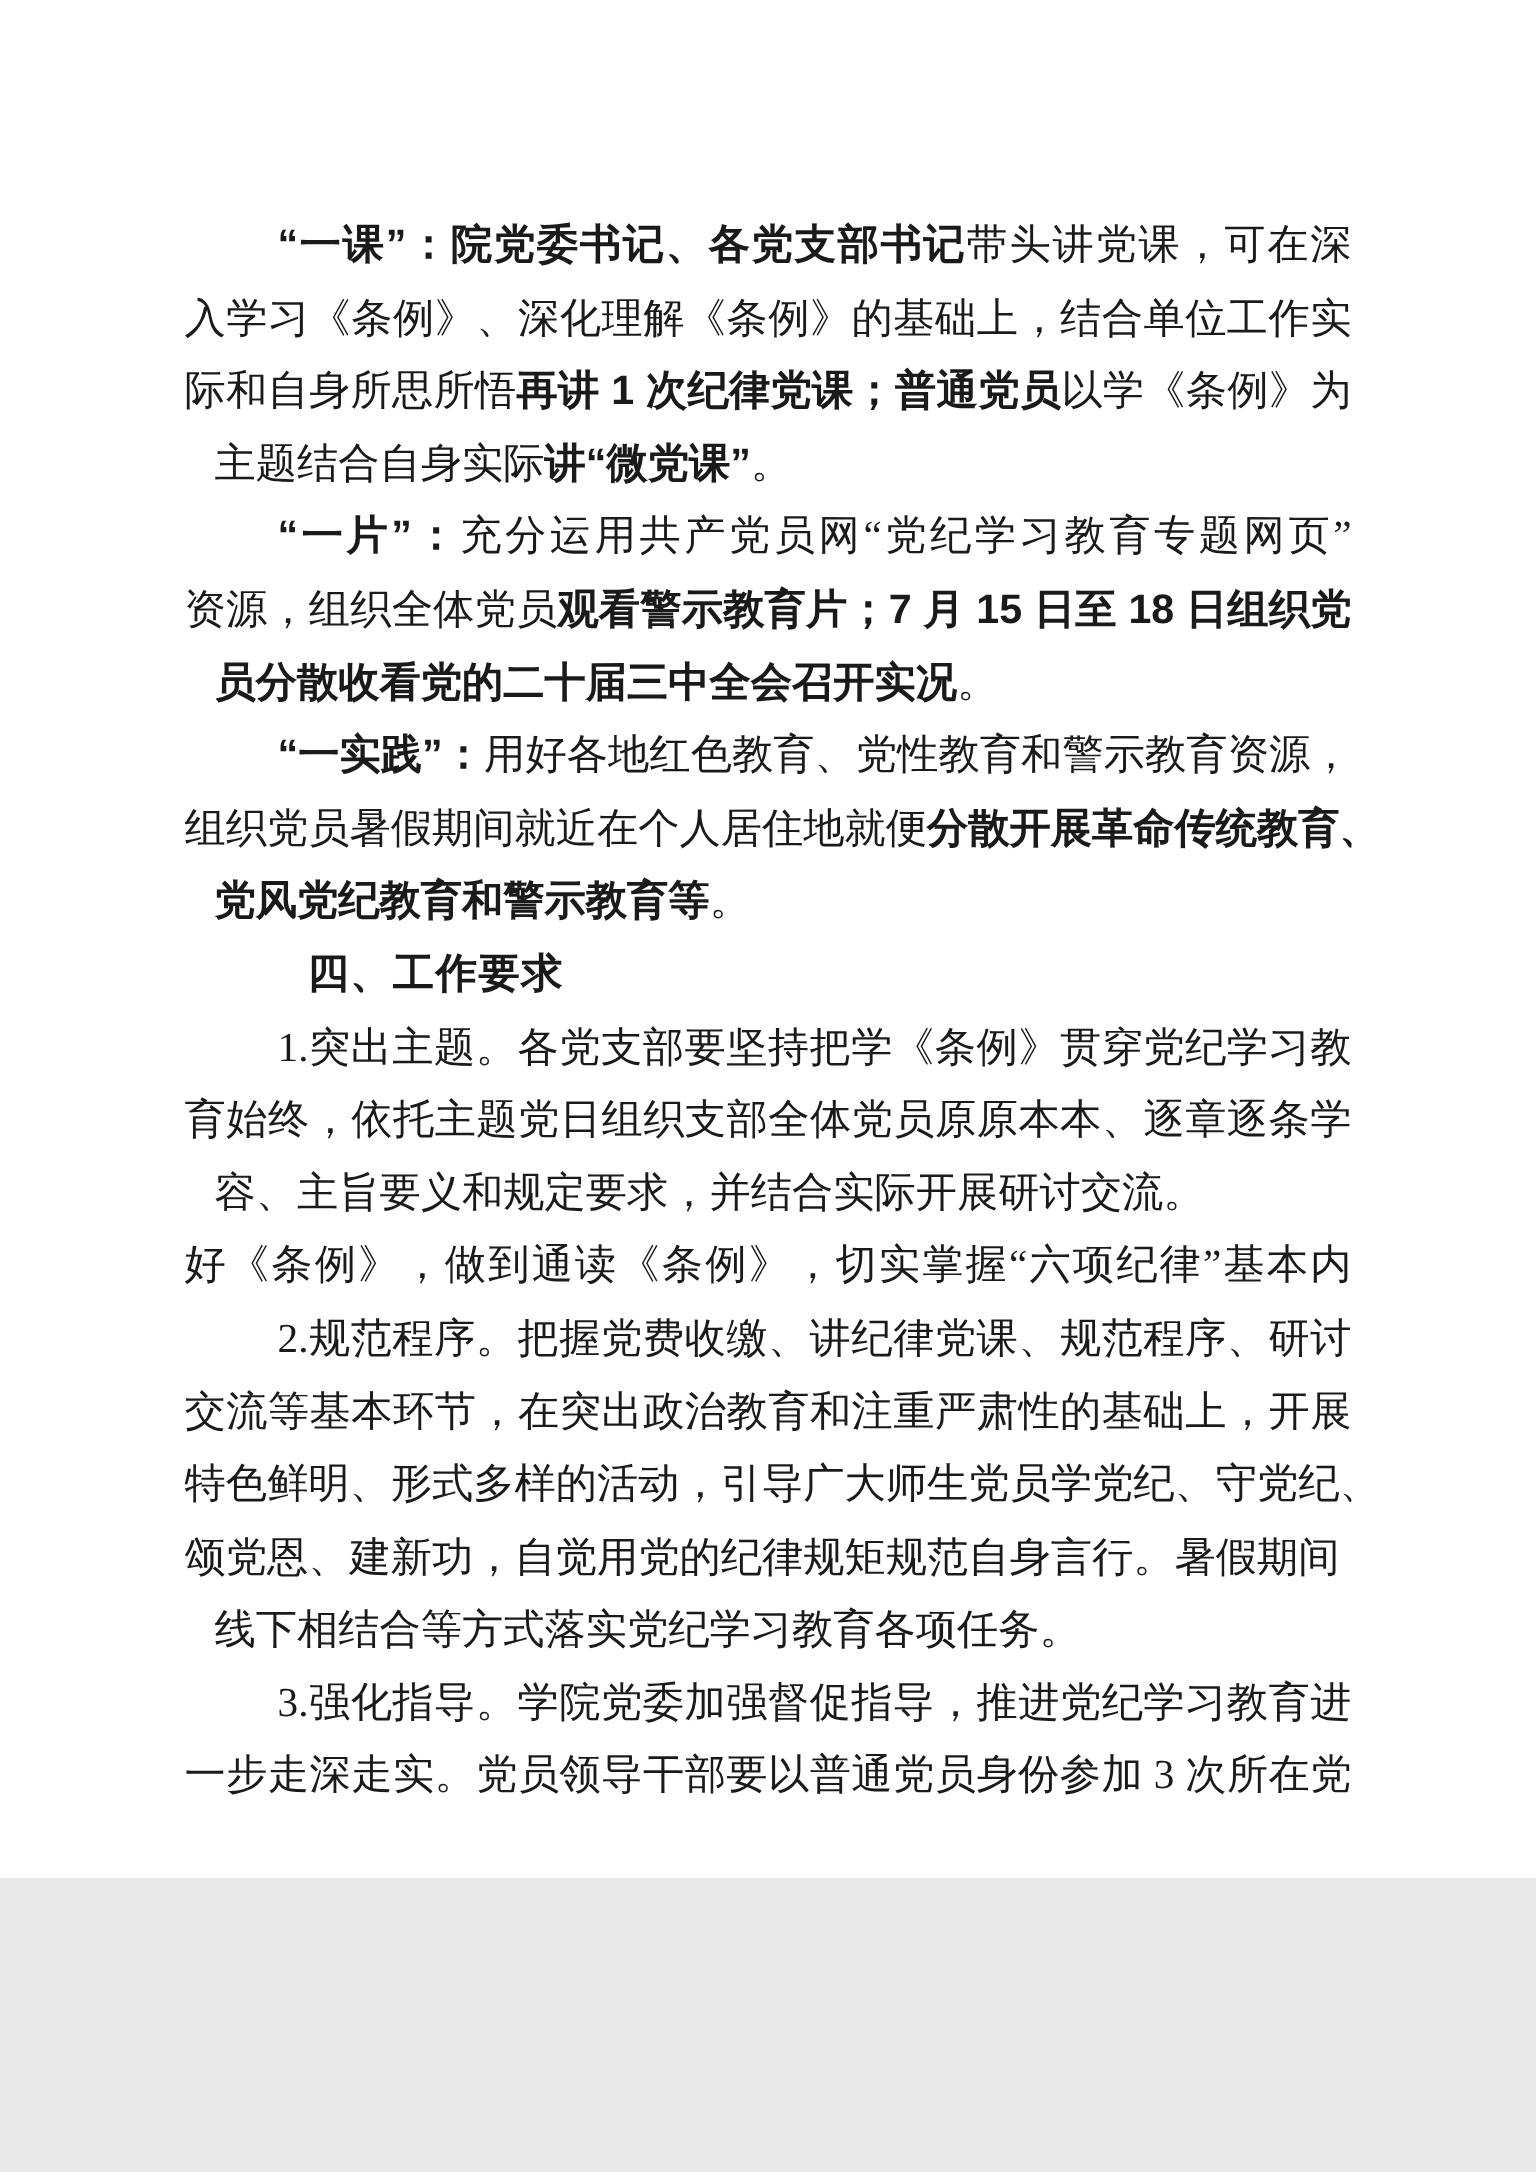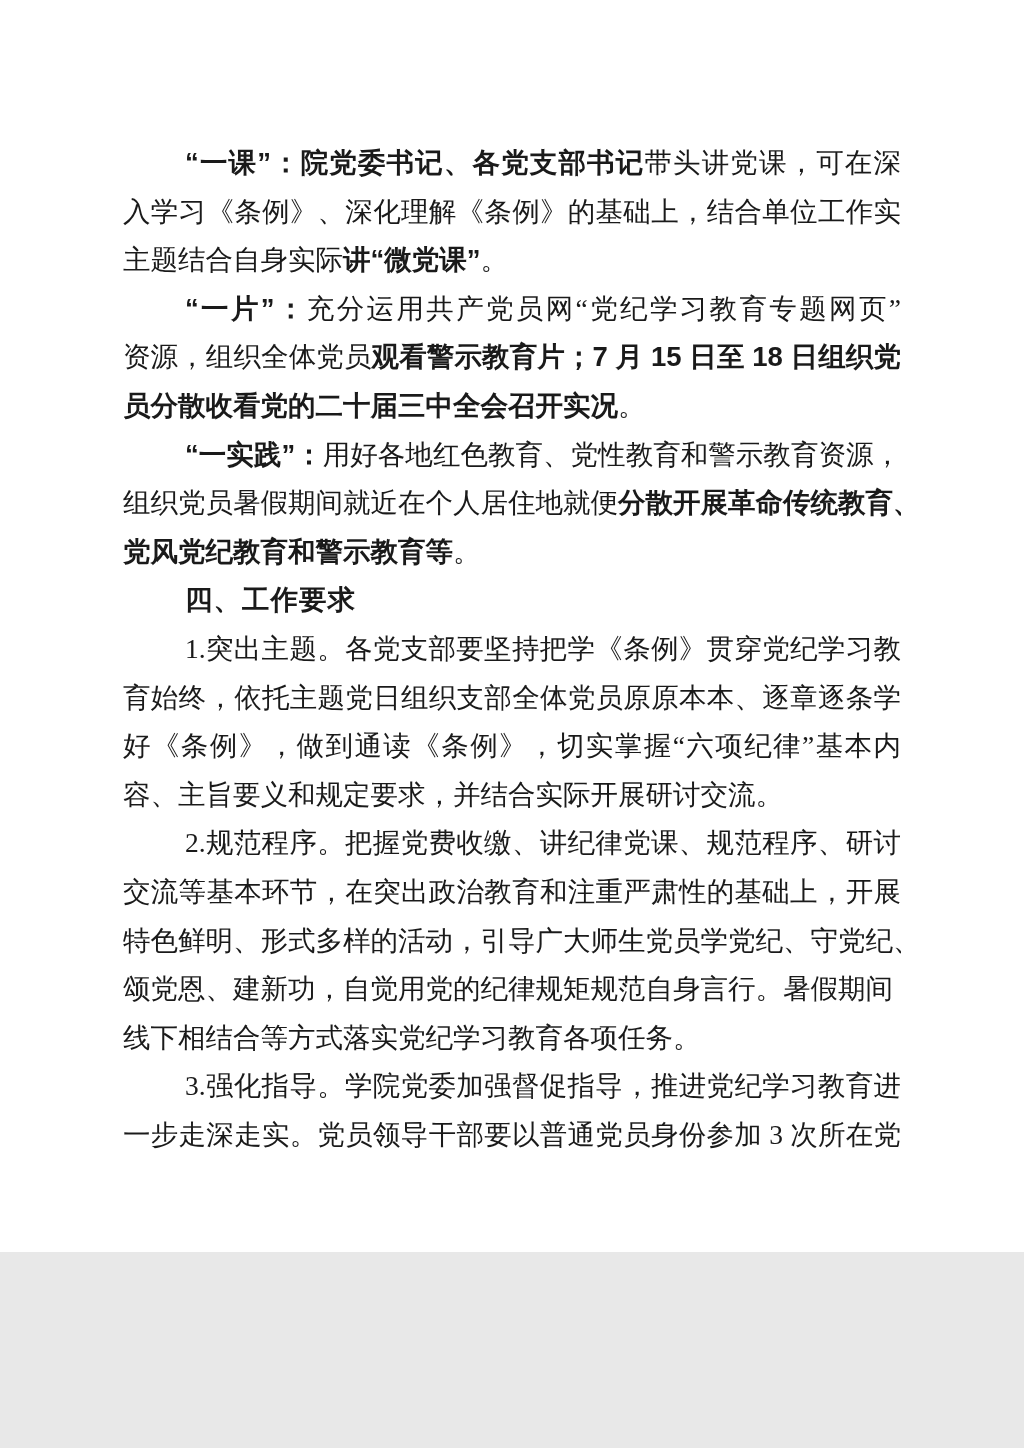--- a/index.html
+++ b/index.html
@@ -19,37 +19,40 @@
   .para { margin: 0; padding: 0; }
   .ln {
     height: 48.6px;
     line-height: 48.6px;
     text-align: justify;
     text-align-last: justify;
     overflow: hidden;
     white-space: nowrap;
   }
   .ln.ind { padding-left: 62px; }   
-  .ln.end { text-align-last: left; white-space: normal; }
+  .ln.end { text-align-last: left; white-space: normal; margin-left: 20px; }
   .r  { font-weight: 400; }
   .b  { font-weight: 700; font-family: "Liberation Sans", "DejaVu Sans", "Liberation Serif", serif; } 
   .k  { font-weight: 400; } 
   .hd .b { letter-spacing: 1px; }
 </style>
 </head>
 <body>
 
 <div class="page">
 
   <div class="para">
     <div class="ln ind">
       <span class="b">“一课”：院党委书记、各党支部书记</span><span class="r">带头讲党课，可在深</span>
     </div>
     <div class="ln">
       <span class="r">入学习《条例》、深化理解《条例》的基础上，结合单位工作实</span>
+    </div>
+    <div class="ln">
+      <span class="r">际和自身所思所悟</span><span class="b">再讲 1 次纪律党课；普通党员</span><span class="r">以学《条例》为</span>
     </div>
     <div class="ln end">
       <span class="r">主题结合自身实际</span><span class="b">讲“微党课”</span><span class="r">。</span>
     </div>
   </div>
 
   <div class="para">
     <div class="ln ind">
       <span class="b">“一片”：</span><span class="r">充分运用共产党员网“党纪学习教育专题网页”</span>
     </div>
@@ -79,25 +82,25 @@
     </div>
   </div>
 
   <div class="para">
     <div class="ln ind">
       <span class="k">1.突出主题。</span><span class="r">各党支部要坚持把学《条例》贯穿党纪学习教</span>
     </div>
     <div class="ln">
       <span class="r">育始终，依托主题党日组织支部全体党员原原本本、逐章逐条学</span>
     </div>
+    <div class="ln end">
+      <span class="r">容、主旨要义和规定要求，并结合实际开展研讨交流。</span>
+    </div>
     <div class="ln">
       <span class="r">好《条例》，做到通读《条例》，切实掌握“六项纪律”基本内</span>
-    </div>
-    <div class="ln end">
-      <span class="r">容、主旨要义和规定要求，并结合实际开展研讨交流。</span>
     </div>
   </div>
 
   <div class="para">
     <div class="ln ind">
       <span class="k">2.规范程序。</span><span class="r">把握党费收缴、讲纪律党课、规范程序、研讨</span>
     </div>
     <div class="ln">
       <span class="r">交流等基本环节，在突出政治教育和注重严肃性的基础上，开展</span>
     </div>

